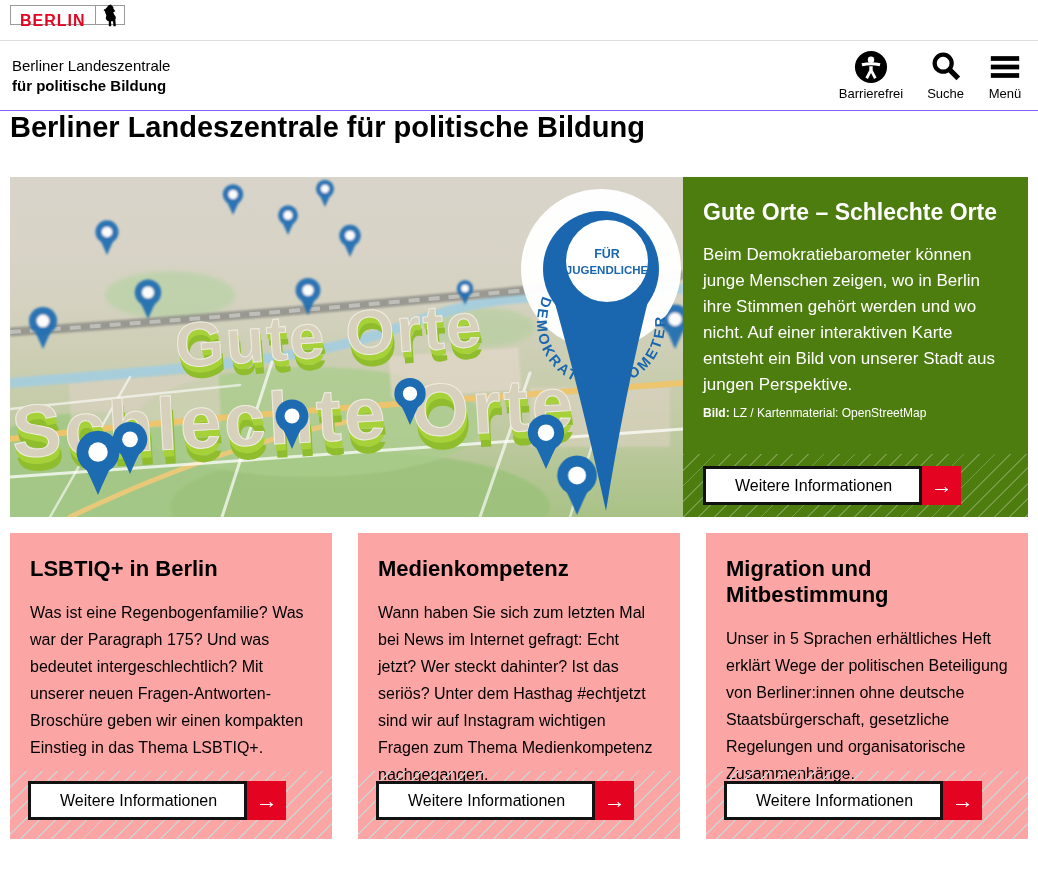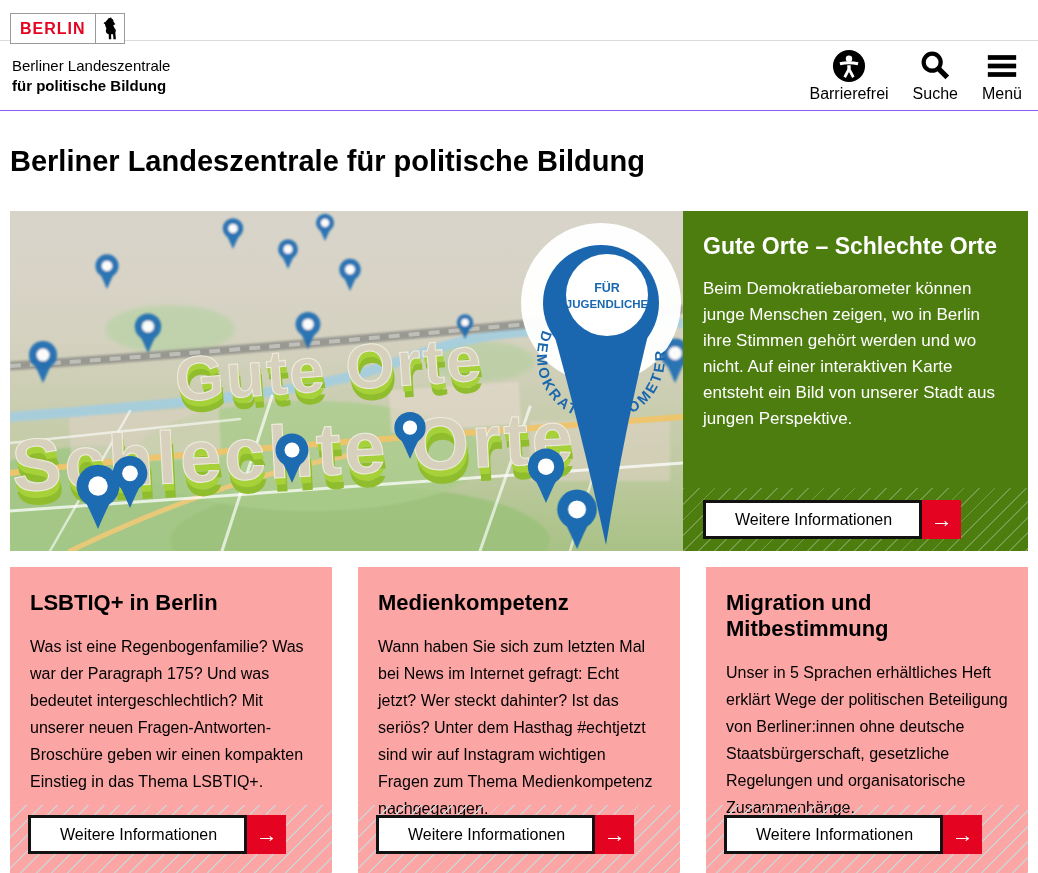--- a/index.html
+++ b/index.html
@@ -2,39 +2,39 @@
 <html><head>
 <meta charset="utf-8">
 <style>
   * { box-sizing: border-box; margin: 0; padding: 0; }
   html,body { width:1038px; height:873px; overflow:hidden; background:#fff;
     font-family:"Liberation Sans", sans-serif; color:#000; }
 
   
   .topbar { height:41px; border-bottom:1px solid #dcdcdc; }
   .logo-box { display:inline-flex; align-items:stretch; border:1px solid #9a9a9a;
-    height:31px; margin:13px 0 0 10px; background:#fff; cursor:pointer; }
+    height:20px; margin:5px 0 0 10px; background:#fff; cursor:pointer; }
   .logo-text { color:#e40422; font-weight:bold; font-size:16px; letter-spacing:1px;
     line-height:29px; padding:0 9px; }
   .logo-div { border-left:1px solid #9a9a9a; }
   .logo-bear { width:28px; display:flex; align-items:center; justify-content:center; }
 
   
   .header { height:70px; border-bottom:1px solid #8b5cf6; display:flex;
     justify-content:space-between; align-items:center; padding:0 12px; }
   .site-name { font-size:15px; line-height:20px; }
   .site-name .b2 { font-weight:bold; }
   .header-icons { display:flex; gap:24px; align-items:flex-end; padding-right:4px; }
   .icon-item { display:flex; flex-direction:column; align-items:center; gap:2px;
     cursor:pointer; }
-  .icon-item span { font-size:16px; }
+  .icon-item span { font-size:13px; }
 
   
   .main { padding:0 10px; }
-  h1.page-title { font-size:29px; line-height:33px; font-weight:bold; margin-top:34px; }
+  h1.page-title { font-size:29px; line-height:33px; font-weight:bold; }
 
   
   .hero { display:flex; margin-top:33px; height:340px; }
   .hero-image { width:673px; height:340px; flex:none; overflow:hidden; }
   .hero-panel { flex:1; background:#4d7c0f; color:#fff; position:relative;
     padding:22px 22px 0 20px; }
   .hero-panel h2 { font-size:23px; line-height:26px; font-weight:bold; margin-bottom:17px; }
   .hero-panel p.desc { font-size:17px; line-height:26px; }
   .hero-panel .credit { font-size:12px; margin-top:8px; }
   .hatch-dark { position:absolute; left:0; right:0; bottom:0; height:63px;
@@ -212,20 +212,21 @@
           <circle cx="597" cy="84" r="41" fill="#ffffff"></circle>
           <text x="597" y="81" font-size="12.5" fill="#1a67b0" text-anchor="middle">FÜR</text>
           <text x="597" y="97" font-size="11.5" fill="#1a67b0" text-anchor="middle">JUGENDLICHE</text>
         </g>
       </svg>
     </div>
 
     <aside class="hero-panel">
       <h2>Gute Orte – Schlechte Orte</h2>
       <p class="desc">Beim Demokratiebarometer können junge Menschen zeigen, wo in Berlin ihre Stimmen gehört werden und wo nicht. Auf einer interaktiven Karte entsteht ein Bild von unserer Stadt aus jungen Perspektive.</p>
+      <p class="credit"><b>Bild:</b> <span>LZ / Kartenmaterial: OpenStreetMap</span></p>
       <div class="hatch-dark">
         <a class="btn">
           <span class="btn-white">Weitere Informationen</span>
           <span class="btn-arrow">→</span>
         </a>
       </div>
     </aside>
   </section>
 
   <section class="cards">

